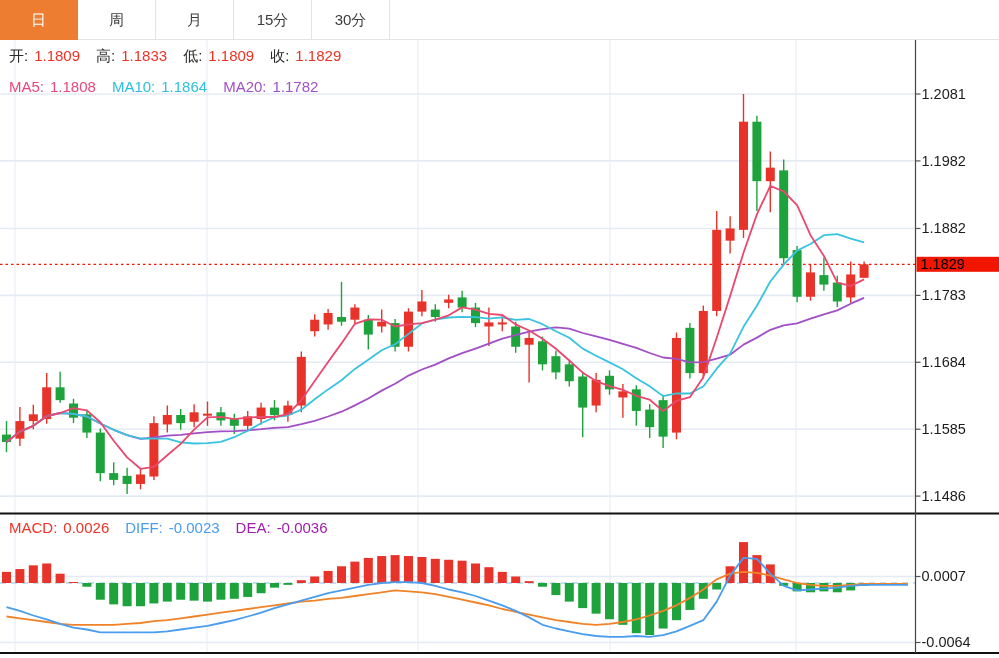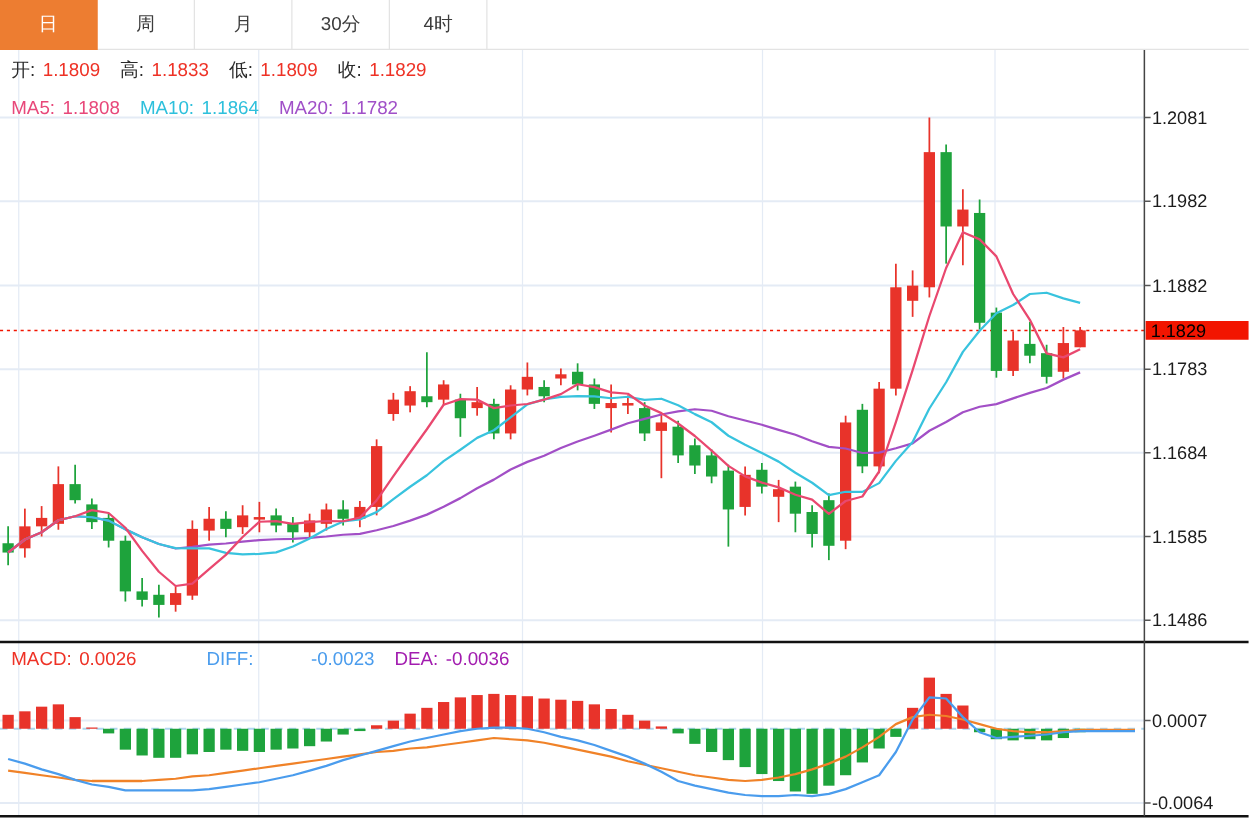--- a/index.html
+++ b/index.html
@@ -16,33 +16,33 @@
   .overlay span{margin-right:6px;}
   .overlay .gap{margin-right:16px;}
   #ohlc-row{top:7px;}
   #ma-row{top:38px;}
   #macd-row{top:479px;}
   .lbl{color:#2b2b2b;}
   .val-red{color:#ee3226;}
   .ma5{color:#e8487a;}
   .ma10{color:#2ec0dc;}
   .ma20{color:#a050c8;}
-  .diff{color:#4a9ced;margin-left:40px;}
+  .diff{color:#4a9ced;}
   .dea{color:#a21caf;margin-top:40px;}
 </style>
 </head>
 <body>
 
 <div id="app">
   <nav id="tabbar">
       <div class="tab active">日</div>
       <div class="tab">周</div>
       <div class="tab">月</div>
+      <div class="tab">15分</div>
       <div class="tab">30分</div>
-      <div class="tab">4时</div>
     </nav>
 
   <div id="chart-area">
     <svg id="chart-svg" width="999" height="618" viewBox="0 0 999 618">
         <g>
           <line x1="15" y1="0" x2="15" y2="613" stroke="#e4ebf5" stroke-width="1"></line>
           <line x1="207" y1="0" x2="207" y2="613" stroke="#e4ebf5" stroke-width="1"></line>
           <line x1="418" y1="0" x2="418" y2="613" stroke="#e4ebf5" stroke-width="1"></line>
           <line x1="610" y1="0" x2="610" y2="613" stroke="#e4ebf5" stroke-width="1"></line>
           <line x1="796" y1="0" x2="796" y2="613" stroke="#e4ebf5" stroke-width="1"></line>

